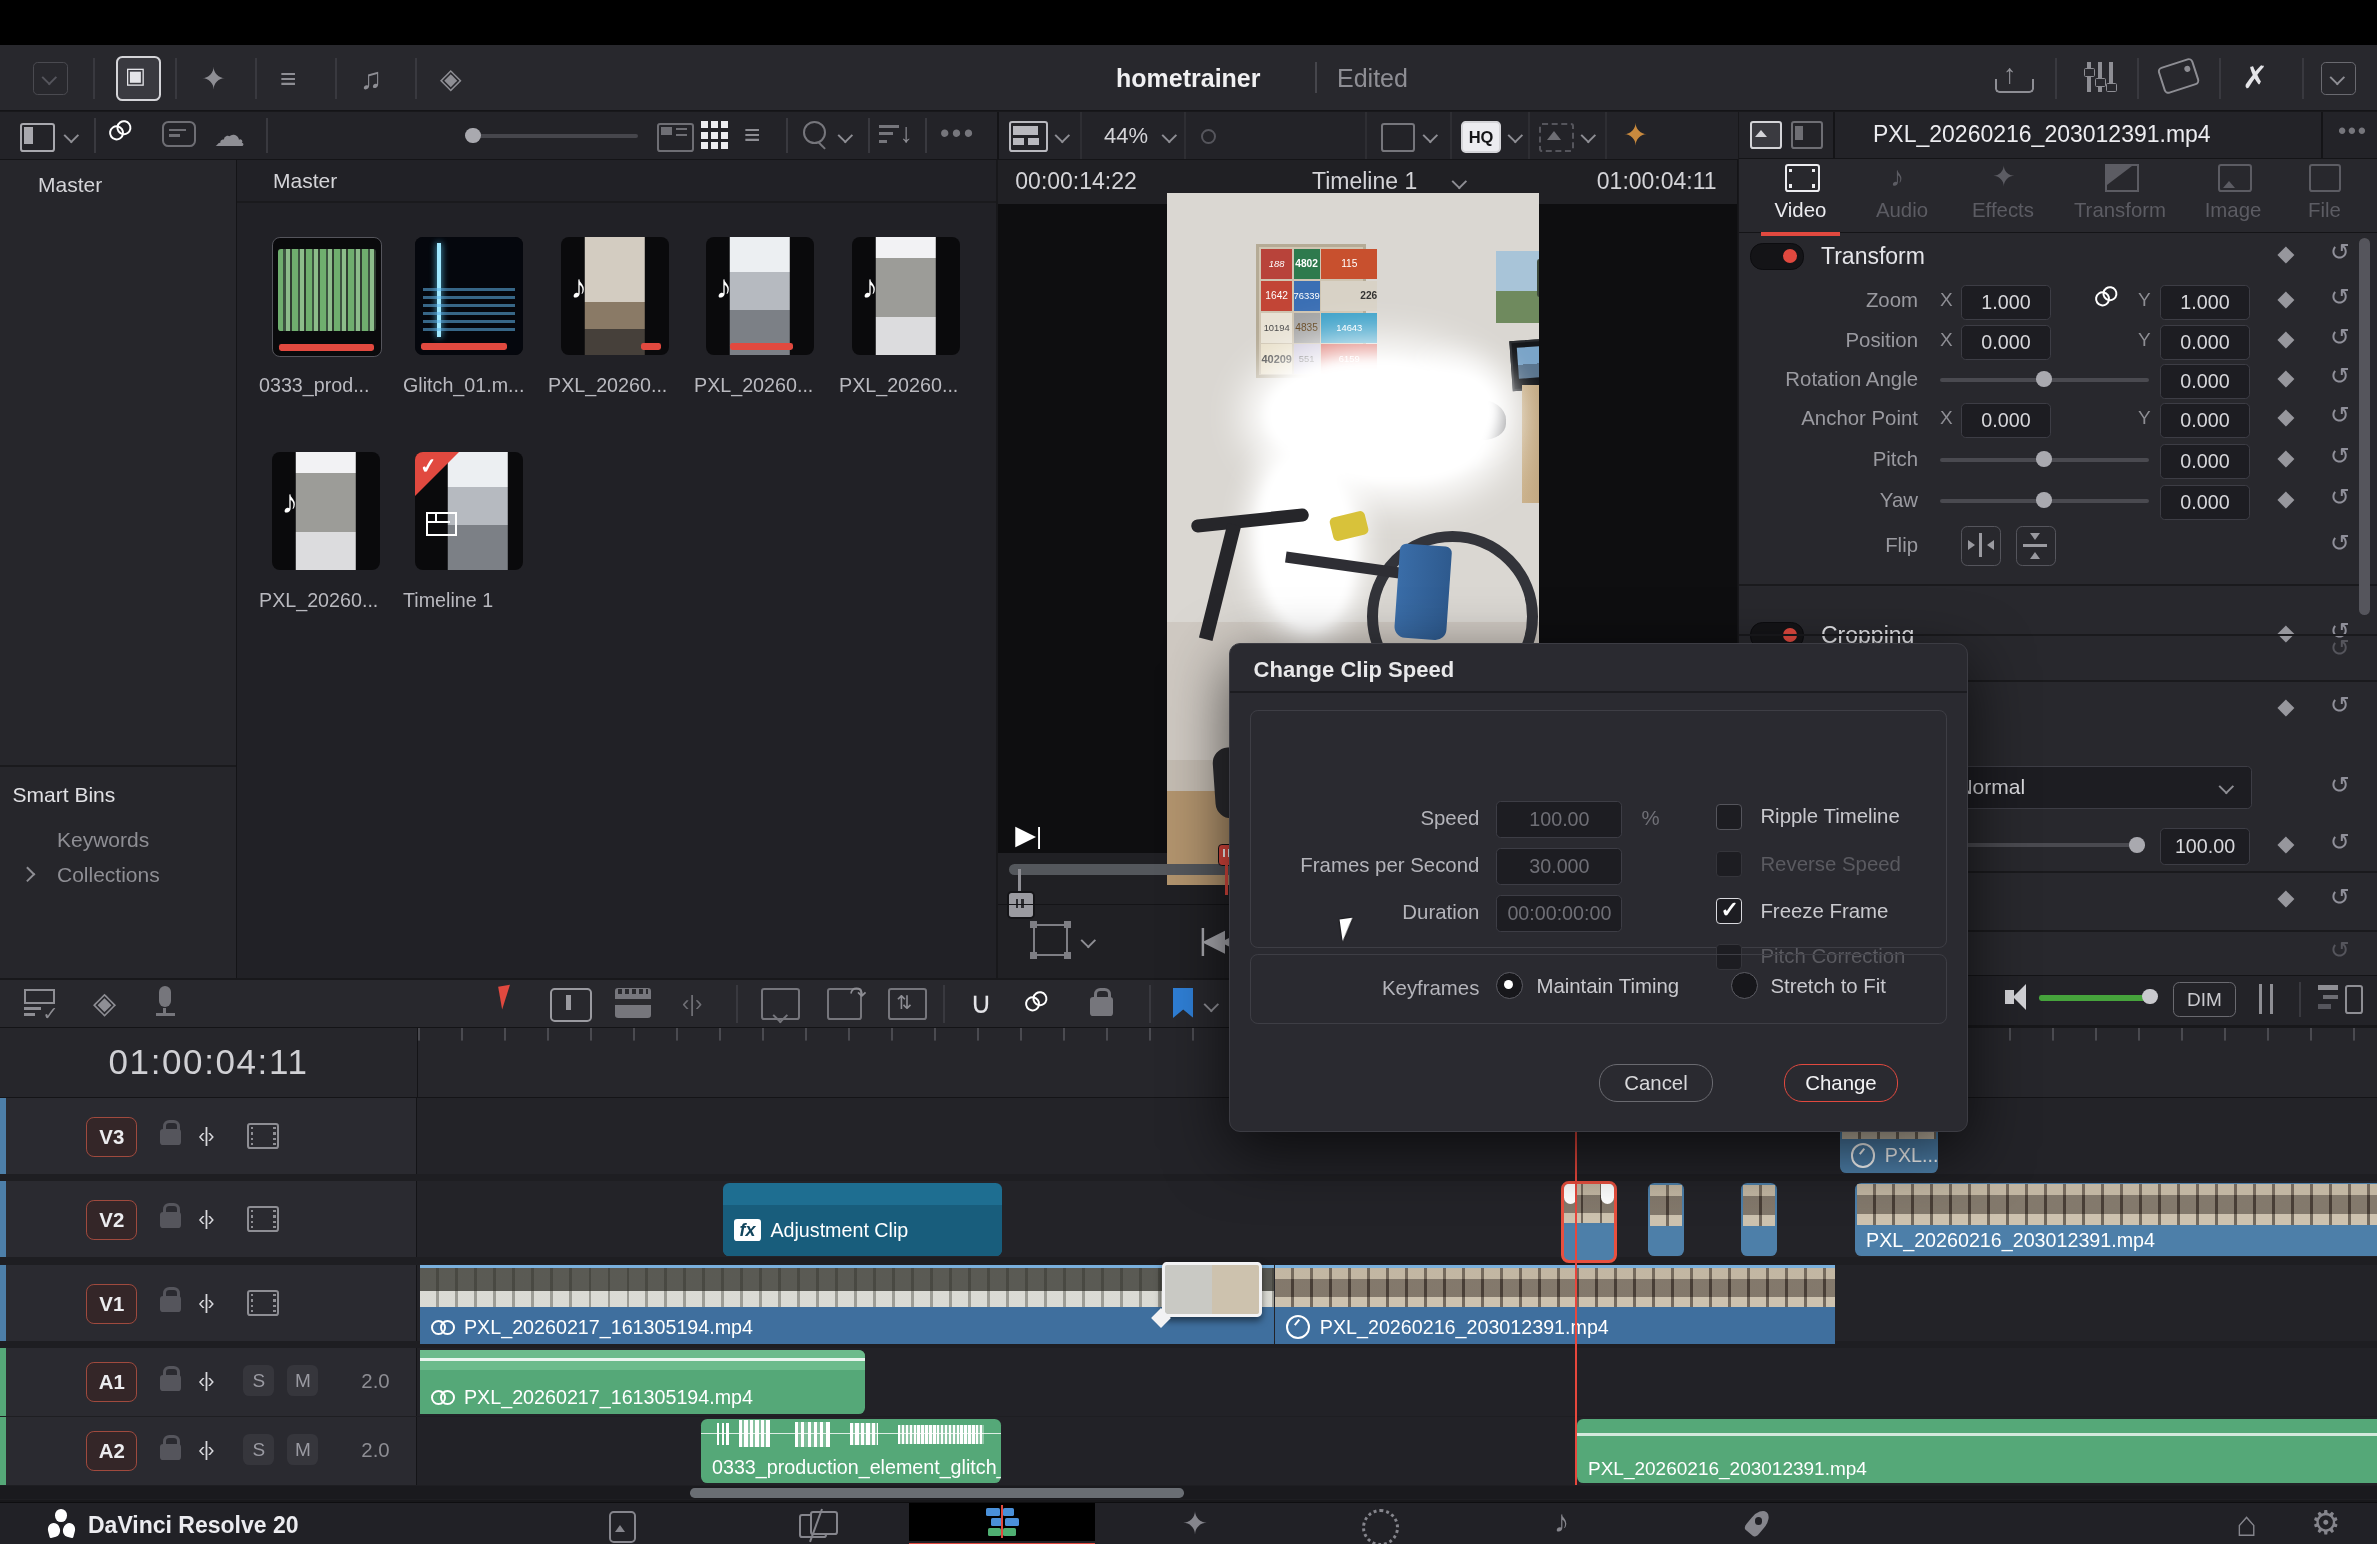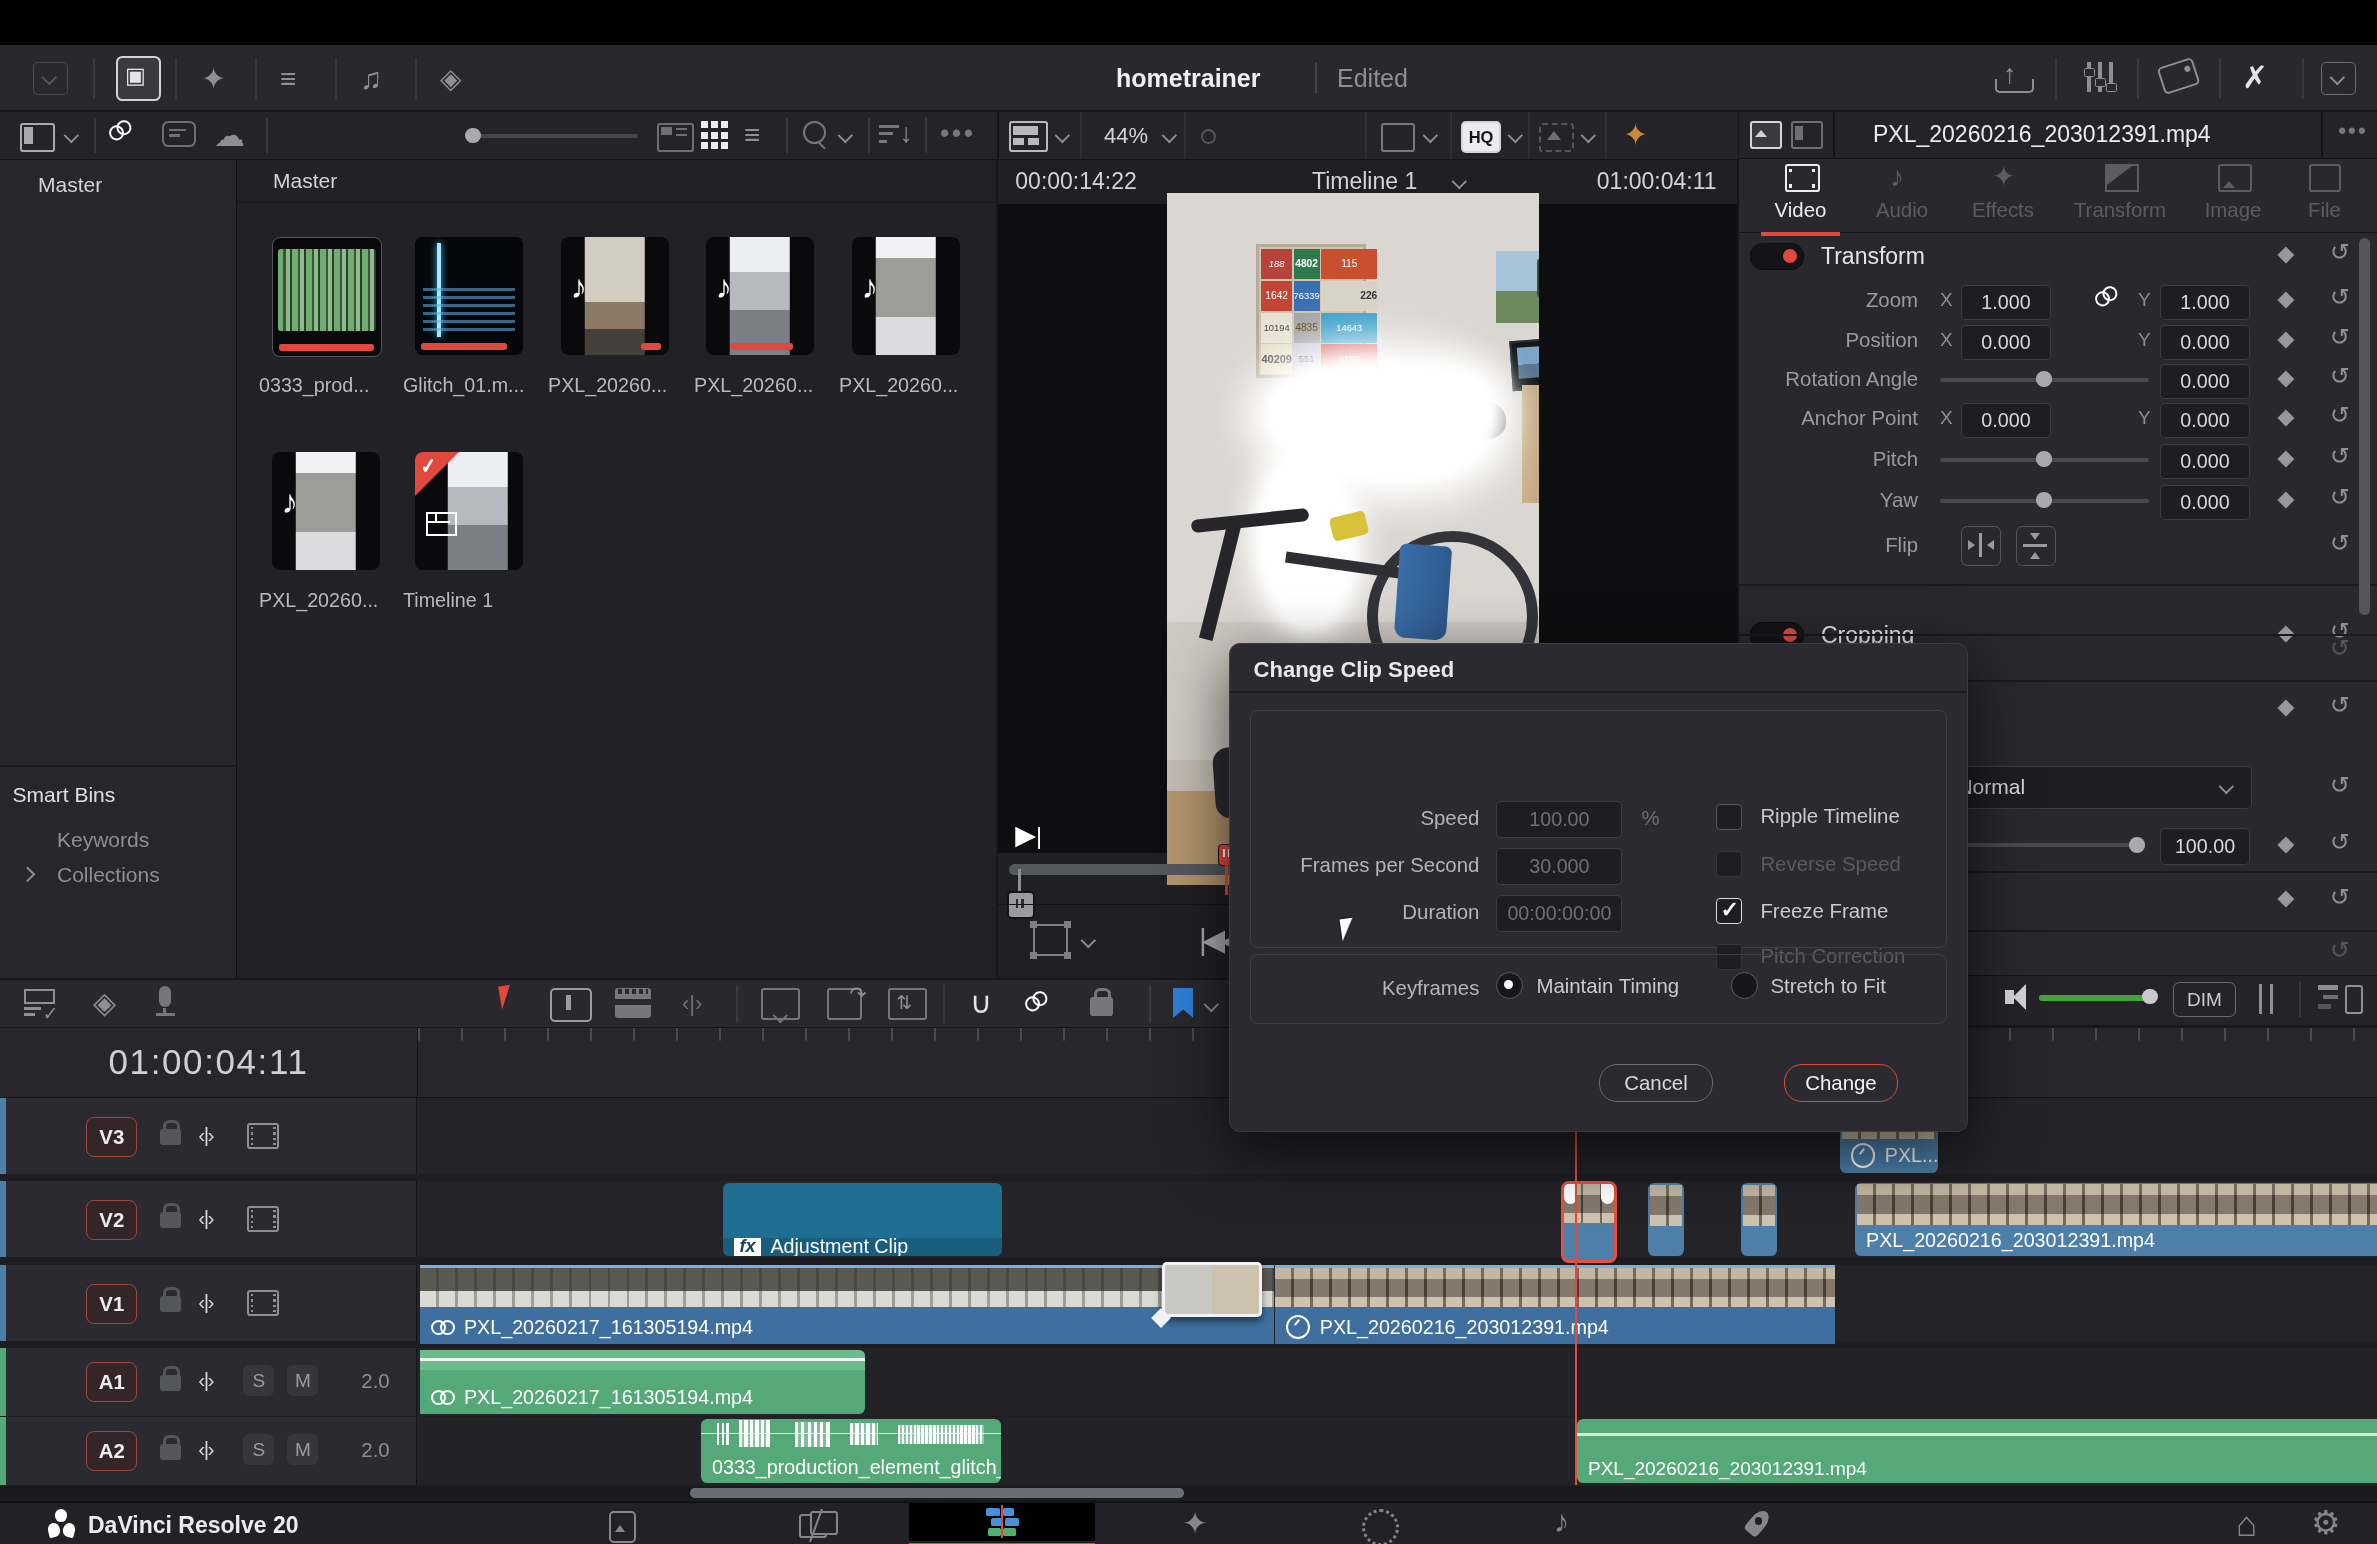--- a/index.html
+++ b/index.html
@@ -601,21 +601,21 @@
       <div class="p" style="left:6.3px;top:0;width:410px;height:76px;background:#2a2a30;border-right:1.6px solid #141417;">
         <span class="tbadge" style="left:80px;top:19px;">
             <span>V2</span>
           </span>
         <span class="lock" style="left:154px;top:31px;"></span>
         <span class="asel" style="left:192px;top:25px;">‹|›</span>
         <span class="filmic" style="left:241px;top:25px;"></span>
       </div>
 
       <div class="clip" style="left:723px;top:1.6px;width:279px;height:73px;background:#1e6e91;">
-        <div class="cliplab" style="height:18px;background:#185d7c;">
+        <div class="cliplab" style="height:51px;background:#185d7c;">
           <span style="background:#fff;color:#12455c;font-size:18px;font-style:italic;font-weight:bold;padding:0.8px 5.5px;border-radius:3.1px;flex:0 0 auto;">fx</span>
           <span>Adjustment Clip</span>
         </div>
       </div>
 
       <div class="clip" style="left:1561px;top:0;width:50px;height:76px;border:3.9px solid #e8503f;border-radius:7.9px;background:#4d7fa9;">
         <div class="p strip-room" style="left:0;top:0;right:0;height:39px;"></div>
         <span class="p" style="left:0px;top:0;width:12.6px;height:20.4px;background:#fff;border-radius:0 0 7.9px 7.9px;"></span>
         <span class="p" style="right:0px;top:0;width:12.6px;height:20.4px;background:#fff;border-radius:0 0 7.9px 7.9px;"></span>
       </div>

